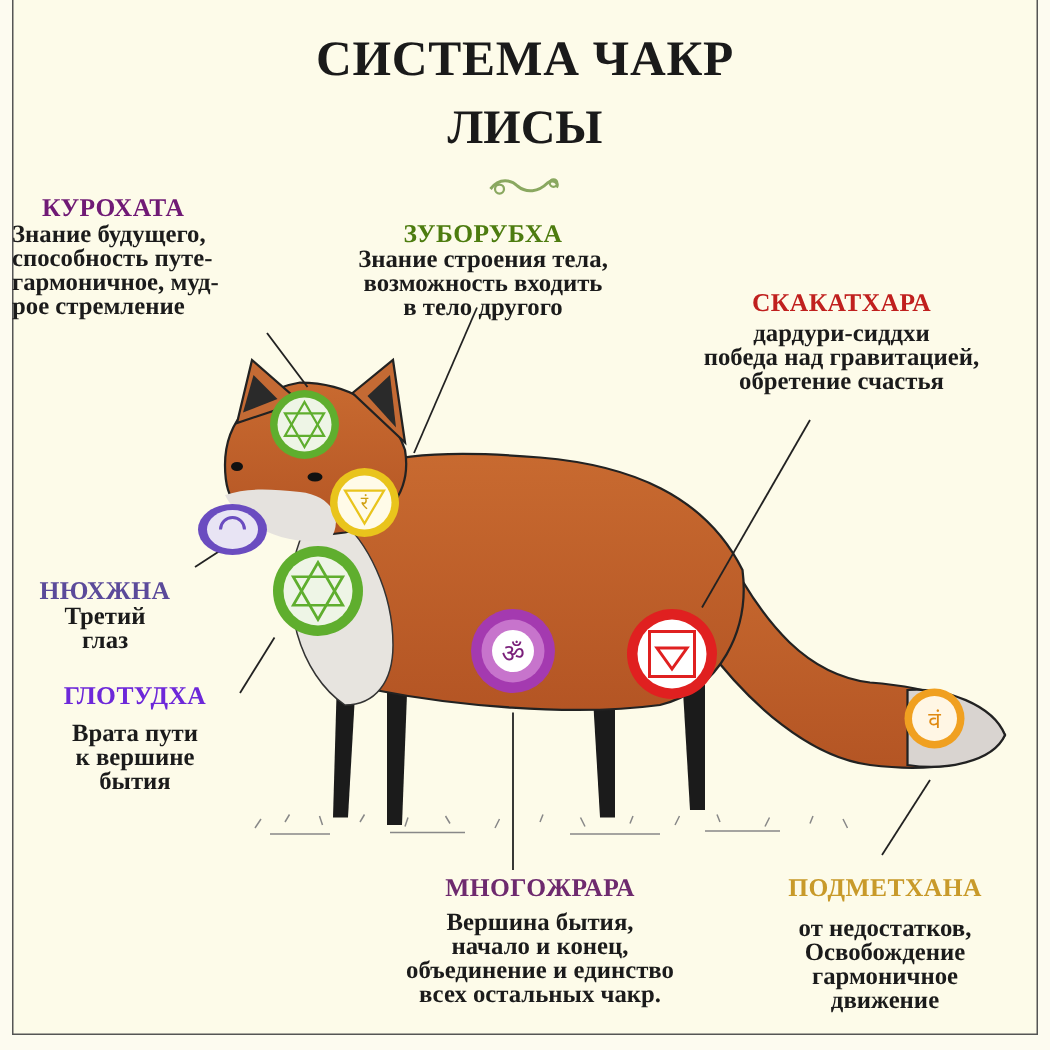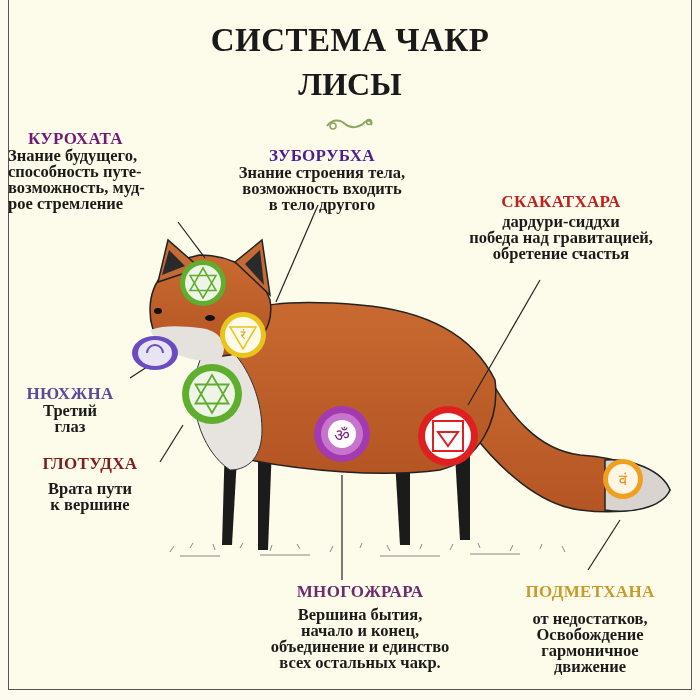--- a/index.html
+++ b/index.html
@@ -116,48 +116,49 @@
 <svg style="position:absolute;left:602px;top:458px" width="42" height="42" viewBox="-21 -21 42 42">
   <circle r="20" fill="#f0a020"></circle>
     <circle r="15" fill="#fff6e4"></circle>
   <text x="0" y="6" text-anchor="middle" font-size="15" fill="#e08a10" font-family="DejaVu Sans, sans-serif">वं</text>
 </svg>
 
 <div class="label" style="left:8px;top:130px;width:180px;text-align:left;">
   <div class="name" style="color:#701a75;padding-left:20px">КУРОХАТА</div>
   <div class="desc">Знание будущего,</div>
   <div class="desc">способность путе-</div>
-  <div class="desc">возможность, муд-</div>
+  <div class="desc">гармоничное, муд-</div>
   <div class="desc">рое стремление</div>
 </div>
 
 <div class="label" style="left:222px;top:147px;width:200px;">
-  <div class="name" style="color:#4c1d95">ЗУБОРУБХА</div>
+  <div class="name" style="color:#4d7c0f">ЗУБОРУБХА</div>
   <div class="desc">Знание строения тела,</div>
   <div class="desc">возможность входить</div>
   <div class="desc">в тело другого</div>
 </div>
 
 <div class="label" style="left:430px;top:193px;width:262px;">
   <div class="name" style="color:#c0201e;margin-bottom:3px">СКАКАТХАРА</div>
   <div class="desc">дардури-сиддхи</div>
   <div class="desc">победа над гравитацией,</div>
   <div class="desc">обретение счастья</div>
 </div>
 
 <div class="label" style="left:10px;top:385px;width:120px;">
   <div class="name" style="color:#5b4a9a">НЮХЖНА</div>
   <div class="desc">Третий</div>
   <div class="desc">глаз</div>
 </div>
 
 <div class="label" style="left:20px;top:455px;width:140px;">
-  <div class="name" style="color:#7f1d1d;margin-bottom:8px">ГЛОТУДХА</div>
+  <div class="name" style="color:#6d28d9;margin-bottom:8px">ГЛОТУДХА</div>
   <div class="desc">Врата пути</div>
   <div class="desc">к вершине</div>
+  <div class="desc">бытия</div>
 </div>
 
 <div class="label" style="left:240px;top:583px;width:240px;">
   <div class="name" style="color:#6e2a6e;margin-bottom:6px">МНОГОЖРАРА</div>
   <div class="desc">Вершина бытия,</div>
   <div class="desc">начало и конец,</div>
   <div class="desc">объединение и единство</div>
   <div class="desc">всех остальных чакр.</div>
 </div>
 

